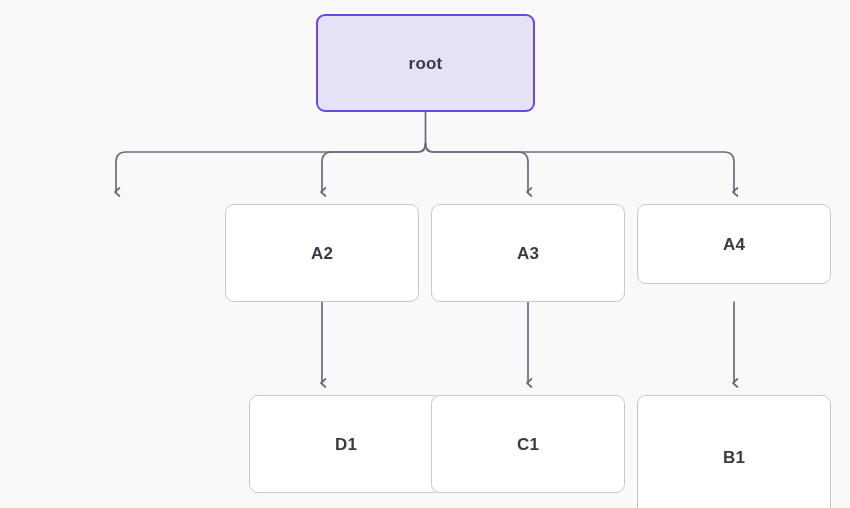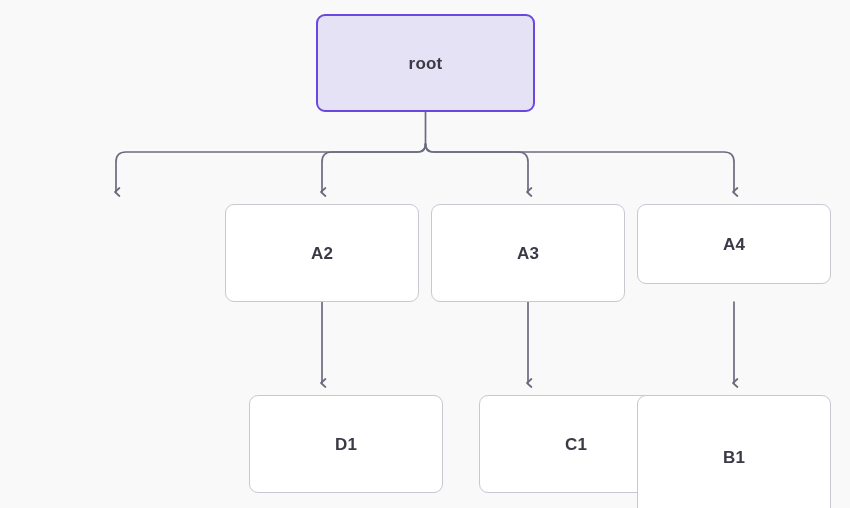--- a/index.html
+++ b/index.html
@@ -96,21 +96,21 @@
   </div>
 
   <div class="node" style="left:637px; top:204px; width:194px; height:80px;">
     <span class="node-label">A4</span>
   </div>
 
   <div class="node" style="left:225px; top:395px; width:194px; height:98px;margin-left:24px;">
     <span class="node-label">D1</span>
   </div>
 
-  <div class="node" style="left:431px; top:395px; width:194px; height:98px;margin-left:48px;">
+  <div class="node" style="left:431px; top:395px; width:194px; height:98px;">
     <span class="node-label">C1</span>
   </div>
 
   <div class="node" style="left:637px; top:395px; width:194px; height:124px;">
     <span class="node-label">B1</span>
   </div>
 
 </div>
 
 </body></html>

